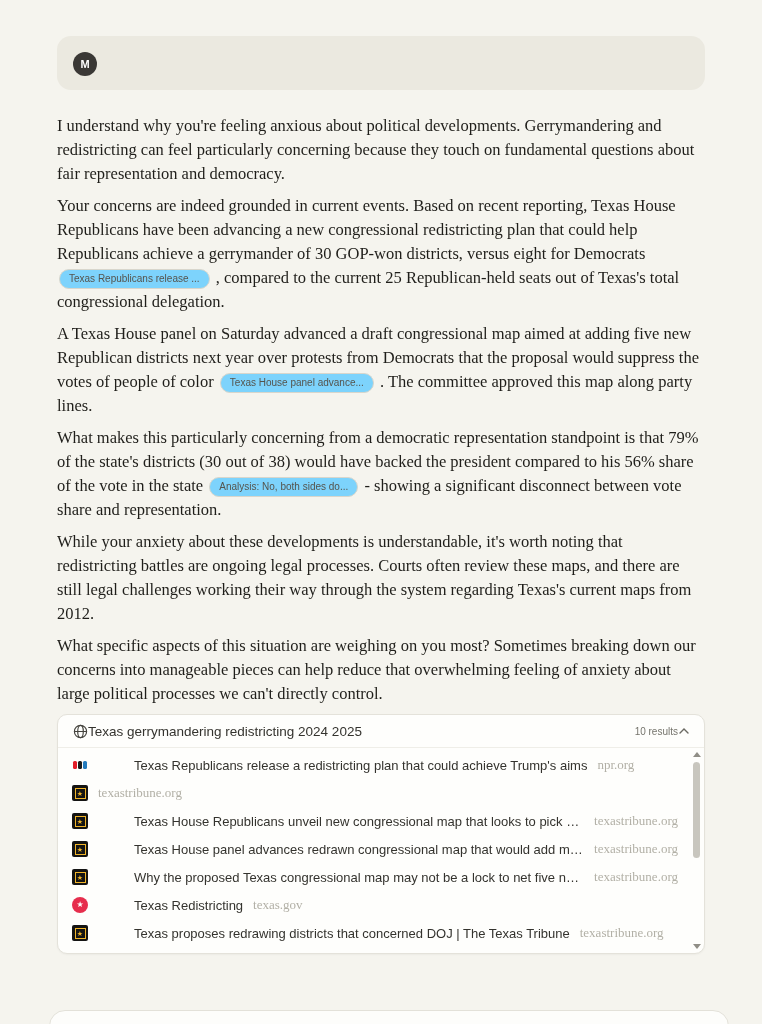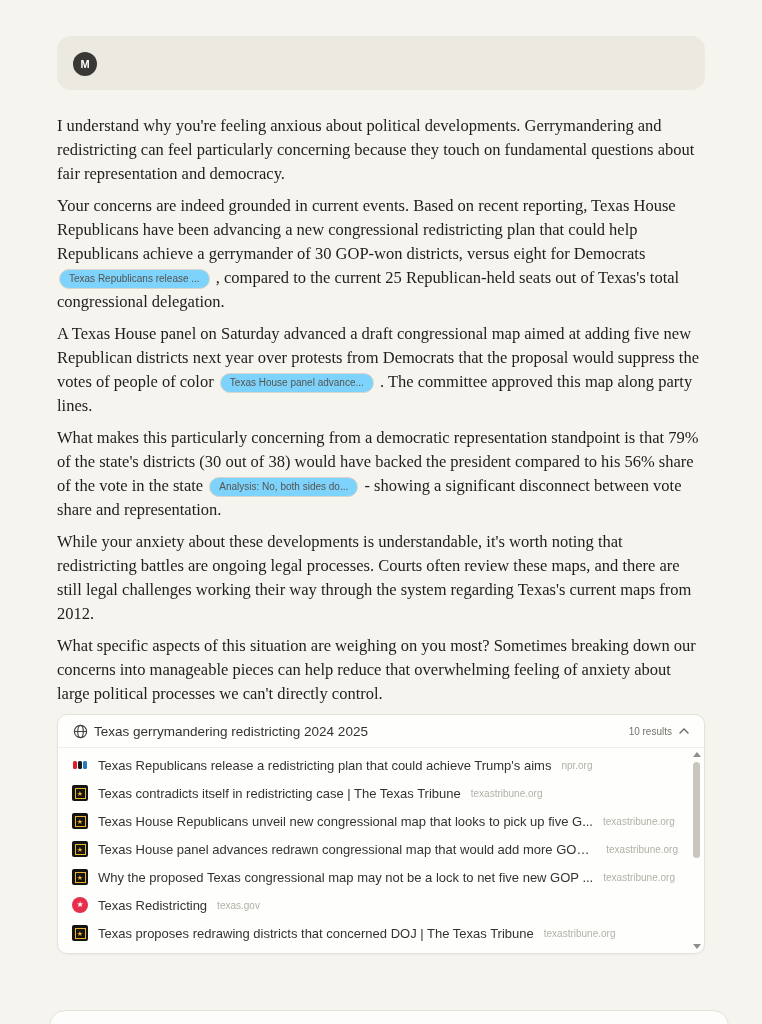--- a/index.html
+++ b/index.html
@@ -13,28 +13,28 @@
   .avatar { flex:none; width:24px; height:24px; border-radius:50%; background:#3A3835; color:#FFFFFF; font-size:11px; font-weight:bold; display:flex; align-items:center; justify-content:center; margin-top:2px; }
   .user-text { font-size:14px; line-height:23px; color:#21201C; font-weight:500; letter-spacing:.1px; }
 
   
   .paragraphs p { font-family:"Liberation Serif", serif; font-size:16.5px; line-height:24px; color:#1F1E1A; margin-top:8px; }
   .paragraphs p:first-child { margin-top:24px; }
   .pill { display:inline-block; font-family:"Liberation Sans", sans-serif; font-size:10px; line-height:15px; color:#55544D; background:#7dd3fc; border:1px solid #D8D6CC; border-radius:999px; padding:1px 9px 2px; margin:0 2px; vertical-align:1px; white-space:nowrap; cursor:pointer; }
 
   
   .widget { margin-top:8px; background:#FEFEFC; border:1px solid #E4E2DA; border-radius:10px; box-shadow:0 1px 2px rgba(0,0,0,.04); overflow:hidden; }
-  .widget-header { display:flex; align-items:center; gap:6px; padding:0 14px; height:33px; border-bottom:1px solid #EFEEE8; cursor:pointer; }
+  .widget-header { display:flex; align-items:center; gap:0; padding:0 14px; height:33px; border-bottom:1px solid #EFEEE8; cursor:pointer; }
   .widget-query { font-size:13.5px; color:#34332E; flex:1 1 auto; white-space:nowrap; overflow:hidden; text-overflow:ellipsis; }
   .widget-count { font-size:10px; color:#75746C; flex:none; }
   .widget-chevron { flex:none; display:flex; align-items:center; }
   .results { position:relative; height:205px; overflow:hidden; padding-top:3px; }
   .result-row { display:flex; align-items:center; gap:10px; height:28px; padding:0 26px 0 14px; cursor:pointer; white-space:nowrap; }
-  .result-title { font-size:13px; color:#34332E; flex:0 1 auto; overflow:hidden; text-overflow:ellipsis; min-width:0; }
-  .result-domain { font-size:10px; color:#B2B0A6; flex:none; }
+  .result-title { font-size:13px; color:#34332E; flex:0 1 auto; overflow:hidden; text-overflow:ellipsis; min-width:0;margin-left:36px; }
+  .result-domain { font-size:13px; color:#B2B0A6; flex:none;font-family:Liberation Serif, serif; }
 
   
   .fav { flex:none; width:16px; height:16px; display:flex; align-items:center; justify-content:center; }
   .fav-npr { gap:1px; }
   .fav-npr i { width:4px; height:8px; border-radius:1.5px; display:block; }
   .fav-npr i:nth-child(1){ background:#E21D28; } .fav-npr i:nth-child(2){ background:#1A1A1A; } .fav-npr i:nth-child(3){ background:#237BBD; }
   .fav-tribune { background:#141413; border-radius:2px; }
   .trib-inner { width:11px; height:11px; border:1px solid #F0B429; display:flex; align-items:center; justify-content:center; color:#F0B429; font-size:7px; line-height:1; }
   .fav-texasgov { background:#E62E4D; border-radius:50%; color:#fff; font-size:8px; line-height:1; }
 
@@ -96,21 +96,20 @@
               <i></i>
               <i></i>
             </span>
             <span class="result-title">Texas Republicans release a redistricting plan that could achieve Trump's aims</span>
             <span class="result-domain">npr.org</span>
           </div>
           <div class="result-row">
             <span class="fav fav-tribune">
               <span class="trib-inner">★</span>
             </span>
-            <span class="result-title">Texas contradicts itself in redistricting case | The Texas Tribune</span>
             <span class="result-domain">texastribune.org</span>
           </div>
           <div class="result-row">
             <span class="fav fav-tribune">
               <span class="trib-inner">★</span>
             </span>
             <span class="result-title">Texas House Republicans unveil new congressional map that looks to pick up five G...</span>
             <span class="result-domain">texastribune.org</span>
           </div>
           <div class="result-row">

